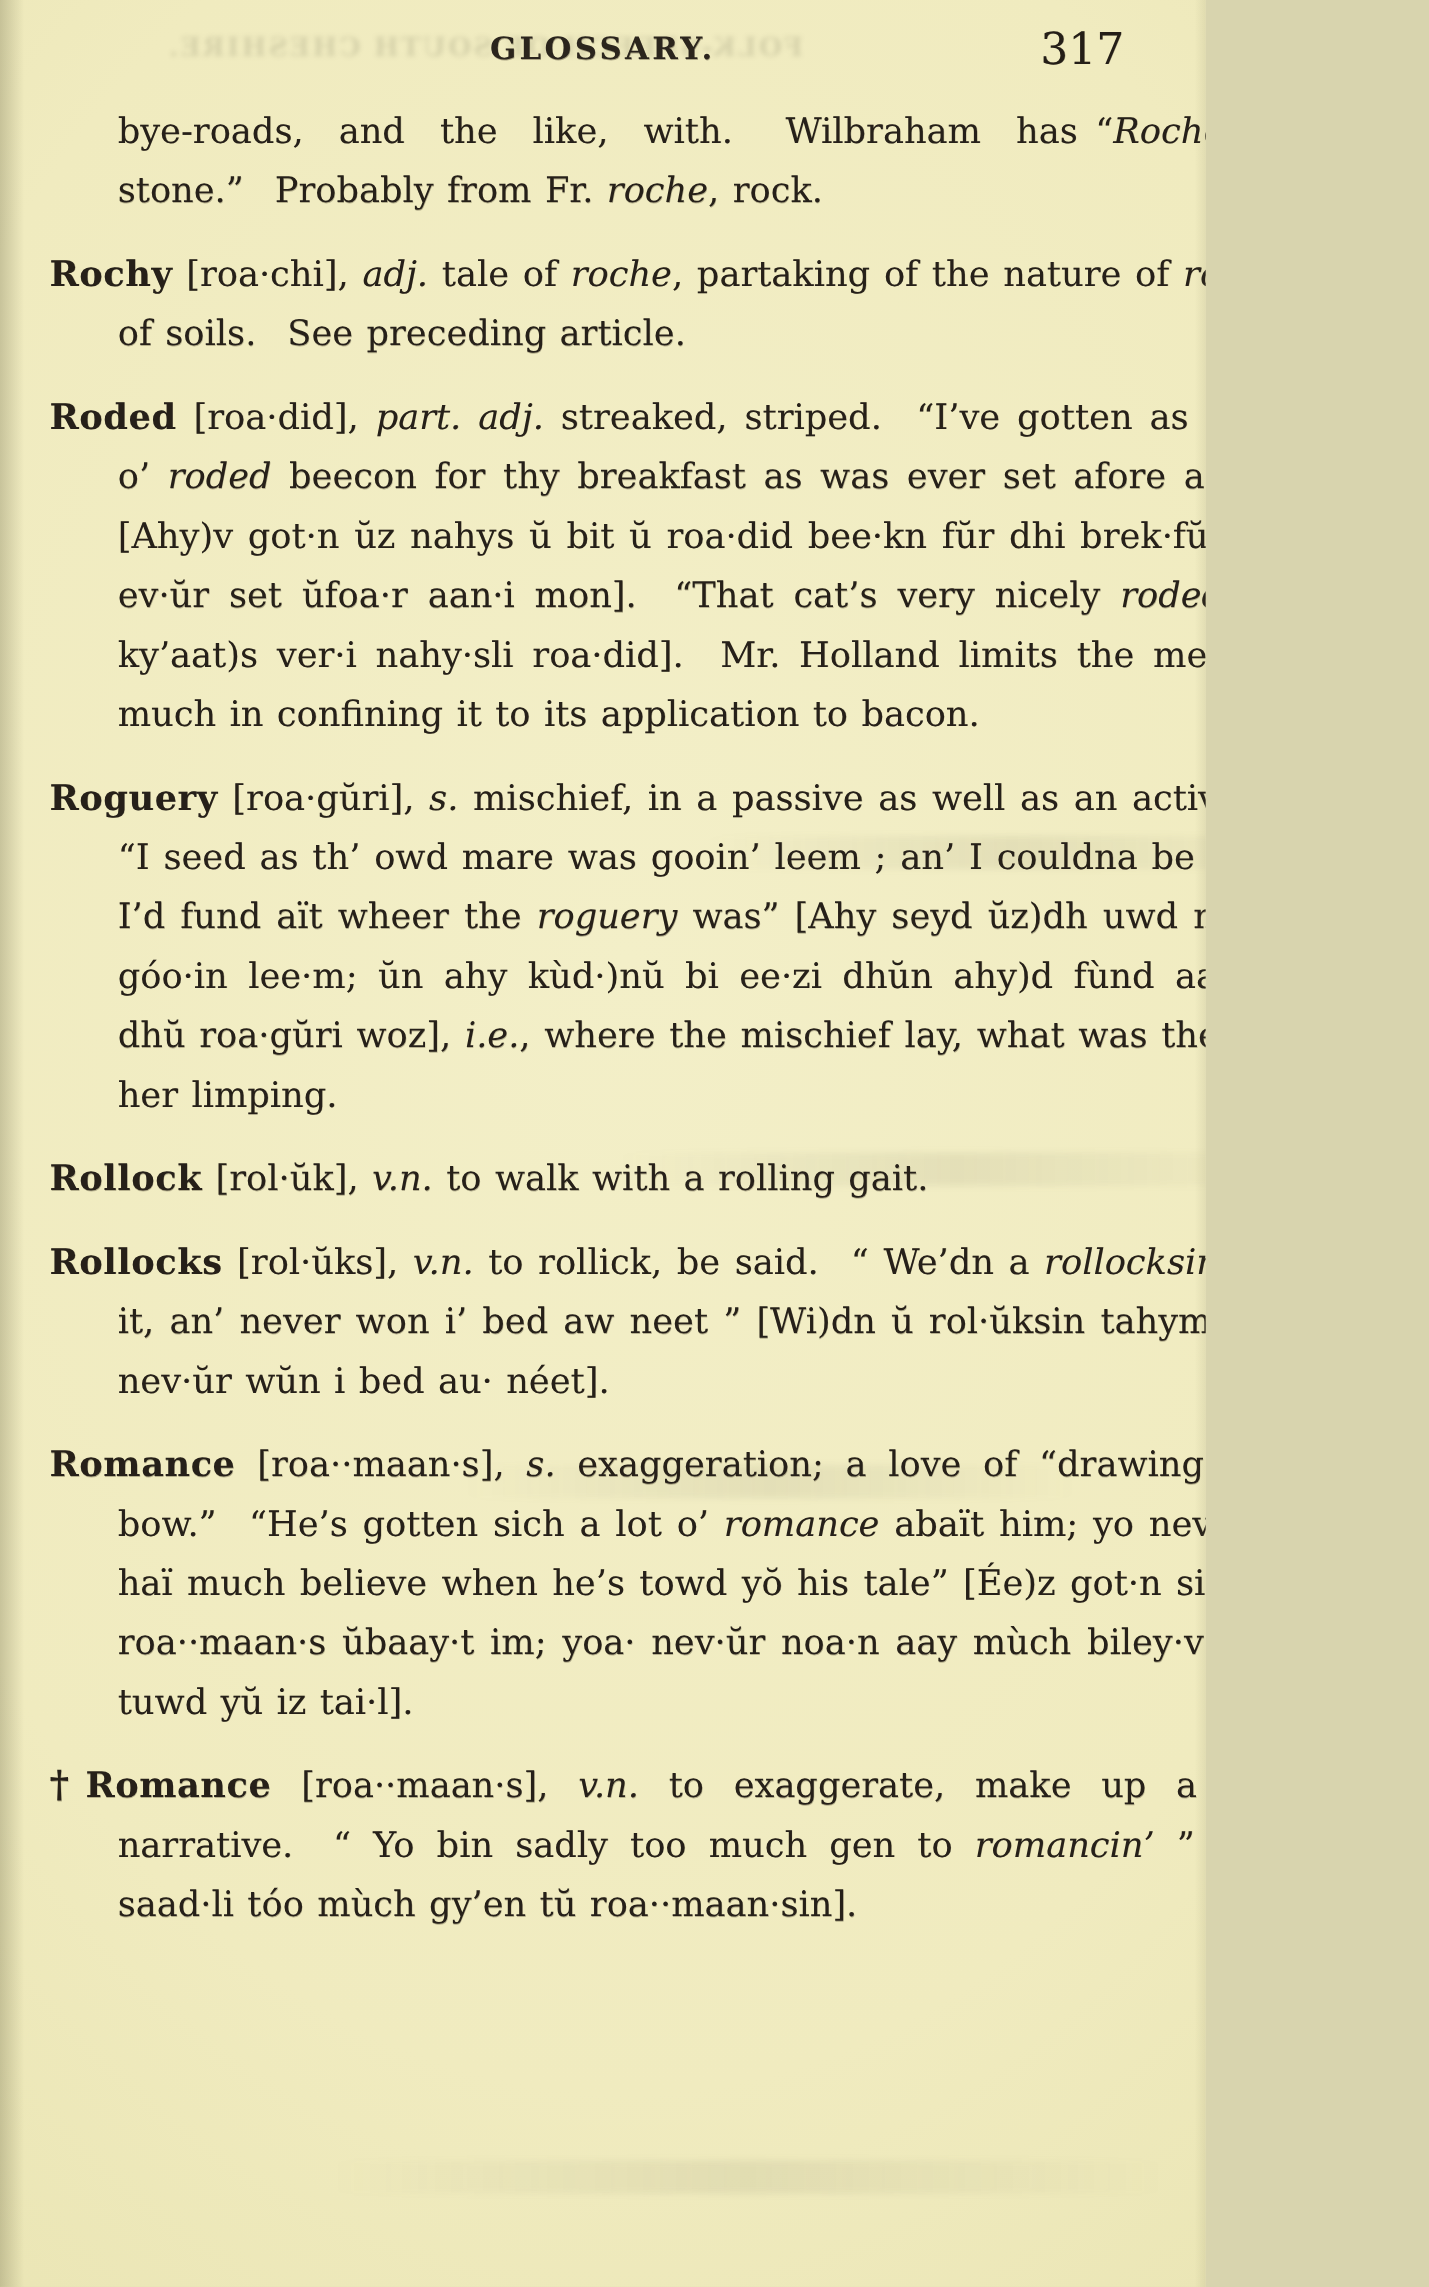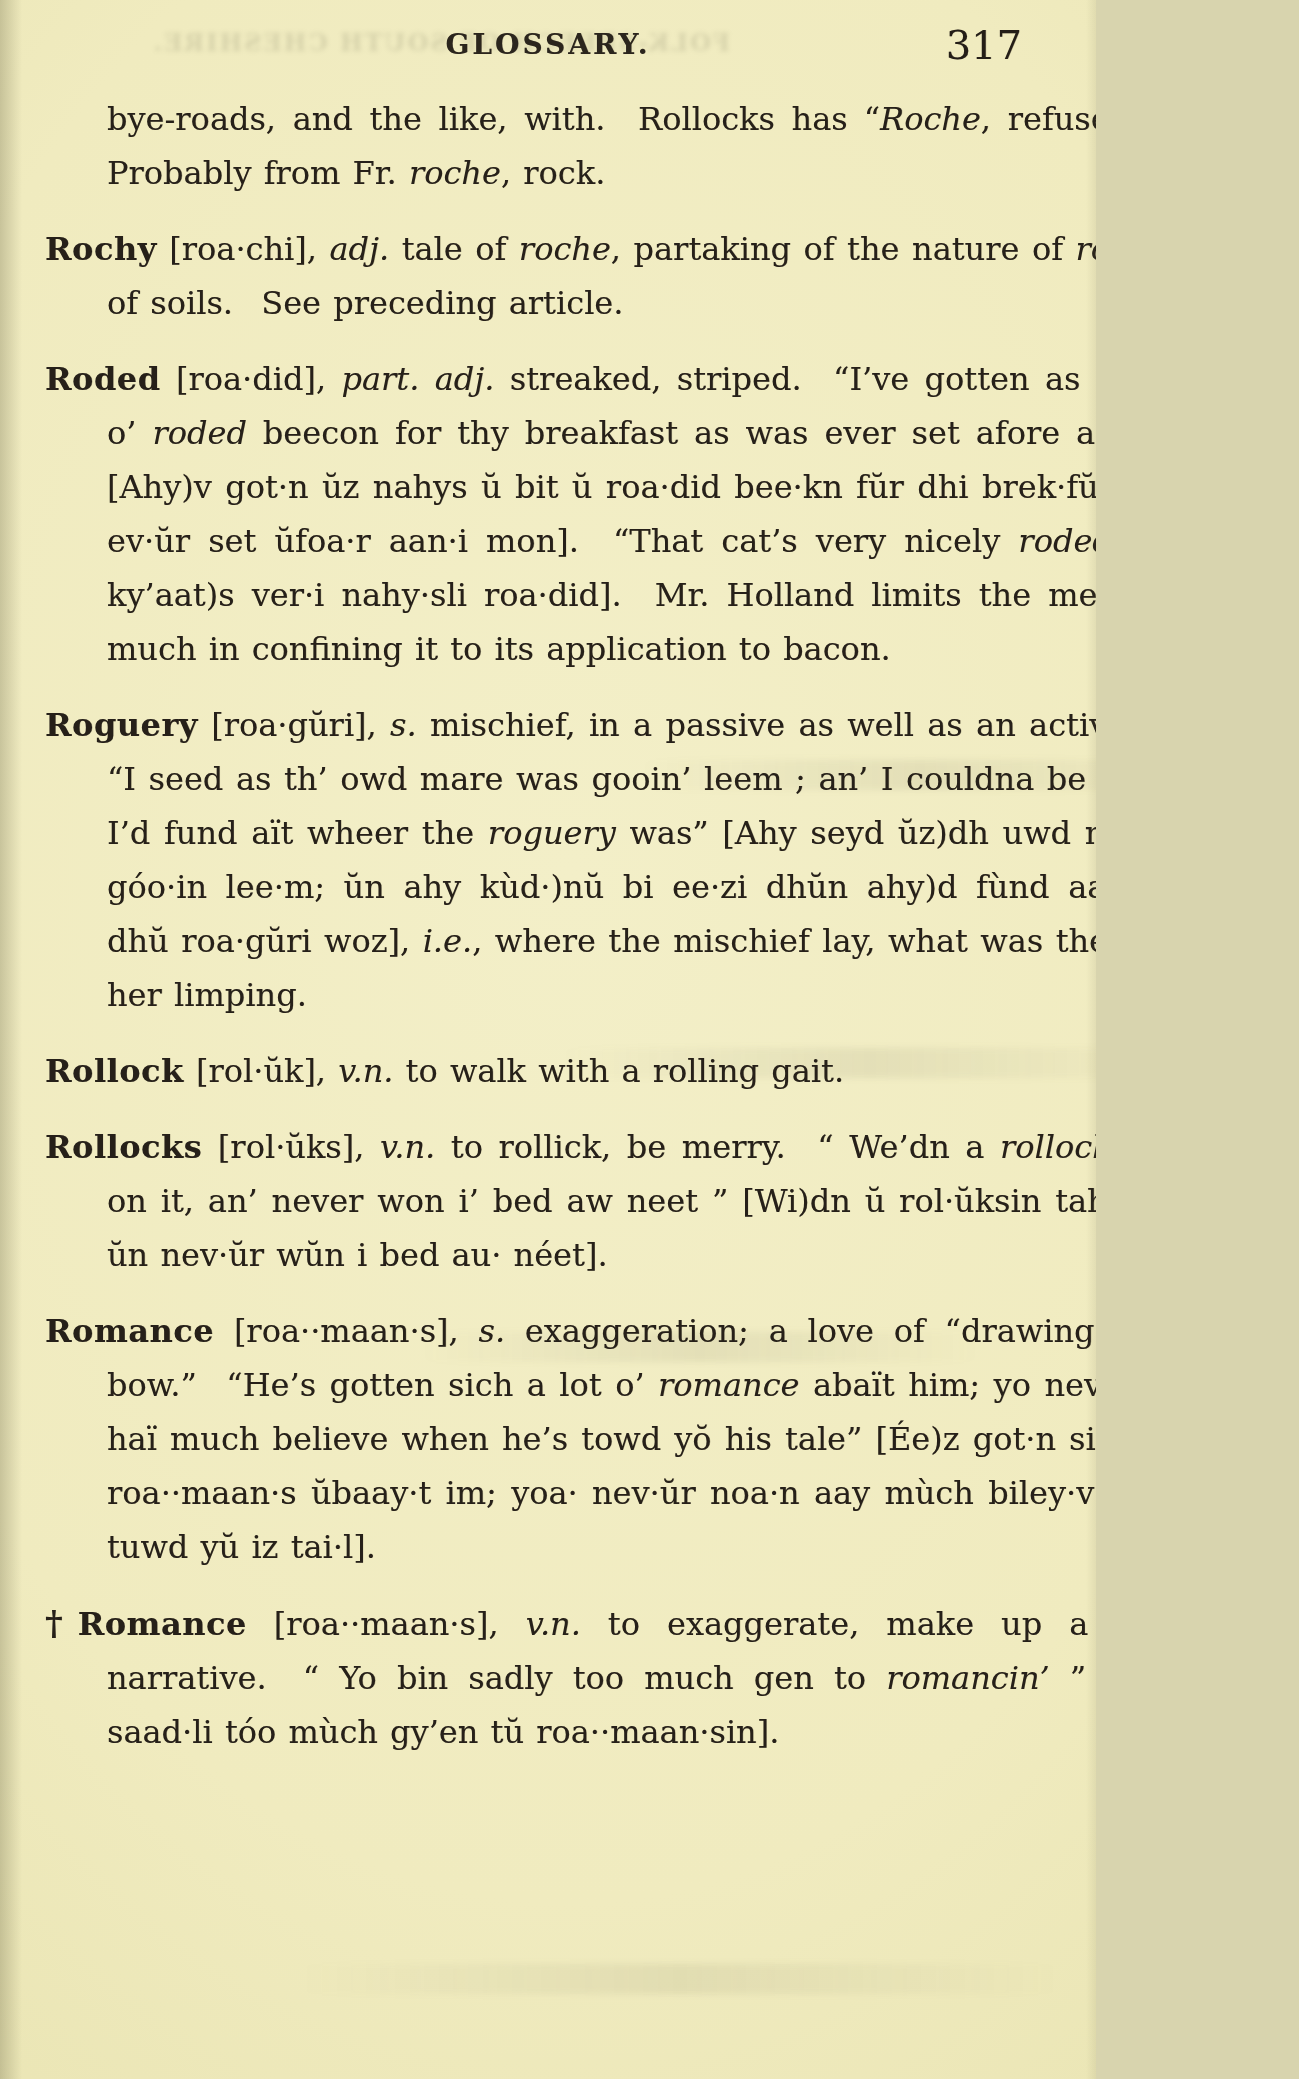--- a/index.html
+++ b/index.html
@@ -90,23 +90,23 @@
     <span class="running-title">GLOSSARY.</span>
     <span class="page-number">317</span>
   </div>
 
   <div class="smudge s1"></div>
   <div class="smudge s2"></div>
   <div class="smudge s3"></div>
   <div class="smudge s4"></div>
 
   <div class="entries" id="entries">
-      <p class="entry continuation"><span class="s-r">bye-roads, and the like, with.  Rollocks has “</span><span class="s-i">Roche</span><span class="s-r">, refuse stone.”  Probably from Fr. </span><span class="s-i">roche</span><span class="s-r">, rock.</span></p>
+      <p class="entry continuation"><span class="s-r">bye-roads, and the like, with.  Wilbraham has “</span><span class="s-i">Roche</span><span class="s-r">, refuse stone.”  Probably from Fr. </span><span class="s-i">roche</span><span class="s-r">, rock.</span></p>
       <p class="entry"><span class="s-hw">Rochy</span><span class="s-r"> [roa·chi], </span><span class="s-i">adj.</span><span class="s-r"> tale of </span><span class="s-i">roche</span><span class="s-r">, partaking of the nature of </span><span class="s-i">roche</span><span class="s-r">;  said of soils.  See preceding article.</span></p>
       <p class="entry"><span class="s-hw">Roded</span><span class="s-r"> [roa·did], </span><span class="s-i">part. adj.</span><span class="s-r"> streaked, striped.  “I’ve gotten as nice a bit o’ </span><span class="s-i">roded</span><span class="s-r"> beecon for thy breakfast as was ever set afore anny mon”  [Ahy)v got·n ŭz nahys ŭ bit ŭ roa·did bee·kn fŭr dhi brek·fŭst ŭz wuz ev·ŭr set ŭfoa·r aan·i mon].  “That cat’s very nicely </span><span class="s-i">roded</span><span class="s-r">”  [Dhaat ky’aat)s ver·i nahy·sli roa·did].  Mr. Holland limits the meaning too much in confining it to its application to bacon.</span></p>
       <p class="entry"><span class="s-hw">Roguery</span><span class="s-r"> [roa·gŭri], </span><span class="s-i">s.</span><span class="s-r"> mischief, in a passive as well as an active sense.  “I seed as th’ owd mare was gooin’ leem ;  an’ I couldna be easy than I’d fund aït wheer the </span><span class="s-i">roguery</span><span class="s-r"> was”  [Ahy seyd ŭz)dh uwd mae·r wŭz góo·in lee·m;  ŭn ahy kùd·)nŭ bi ee·zi dhŭn ahy)d fùnd aayt wéeŭr dhŭ roa·gŭri woz], </span><span class="s-i">i.e.</span><span class="s-r">, where the mischief lay, what was the cause of her limping.</span></p>
       <p class="entry"><span class="s-hw">Rollock</span><span class="s-r"> [rol·ŭk], </span><span class="s-i">v.n.</span><span class="s-r"> to walk with a rolling gait.</span></p>
-      <p class="entry"><span class="s-hw">Rollocks</span><span class="s-r"> [rol·ŭks], </span><span class="s-i">v.n.</span><span class="s-r"> to rollick, be merry.  “ We’dn a </span><span class="s-i">rollocksin’</span><span class="s-r"> time on it, an’ never won i’ bed aw neet ”  [Wi)dn ŭ rol·ŭksin tahym on it, ŭn nev·ŭr wŭn i bed au· néet].</span></p>
+      <p class="entry"><span class="s-hw">Rollocks</span><span class="s-r"> [rol·ŭks], </span><span class="s-i">v.n.</span><span class="s-r"> to rollick, be said.  “ We’dn a </span><span class="s-i">rollocksin’</span><span class="s-r"> time on it, an’ never won i’ bed aw neet ”  [Wi)dn ŭ rol·ŭksin tahym on it, ŭn nev·ŭr wŭn i bed au· néet].</span></p>
       <p class="entry"><span class="s-hw">Romance</span><span class="s-r"> [roa··maan·s], </span><span class="s-i">s.</span><span class="s-r"> exaggeration;  a love of “drawing the long bow.”  “He’s gotten sich a lot o’ </span><span class="s-i">romance</span><span class="s-r"> abaït him;  yo never known haï much believe when he’s towd yŏ his tale”  [Ée)z got·n sich ŭ lot ŭ roa··maan·s ŭbaay·t im;  yoa· nev·ŭr noa·n aay mùch biley·v wen ée)z tuwd yŭ iz tai·l].</span></p>
       <p class="entry"><span class="s-dg">†</span><span class="s-hw">Romance</span><span class="s-r"> [roa··maan·s], </span><span class="s-i">v.n.</span><span class="s-r"> to exaggerate, make up a fictitious narrative.  “ Yo bin sadly too much gen to </span><span class="s-i">romancin’</span><span class="s-r"> ”  [Yoa· bin saad·li tóo mùch gy’en tŭ roa··maan·sin].</span></p>
     </div>
 
 </div>
 
 </body></html>

